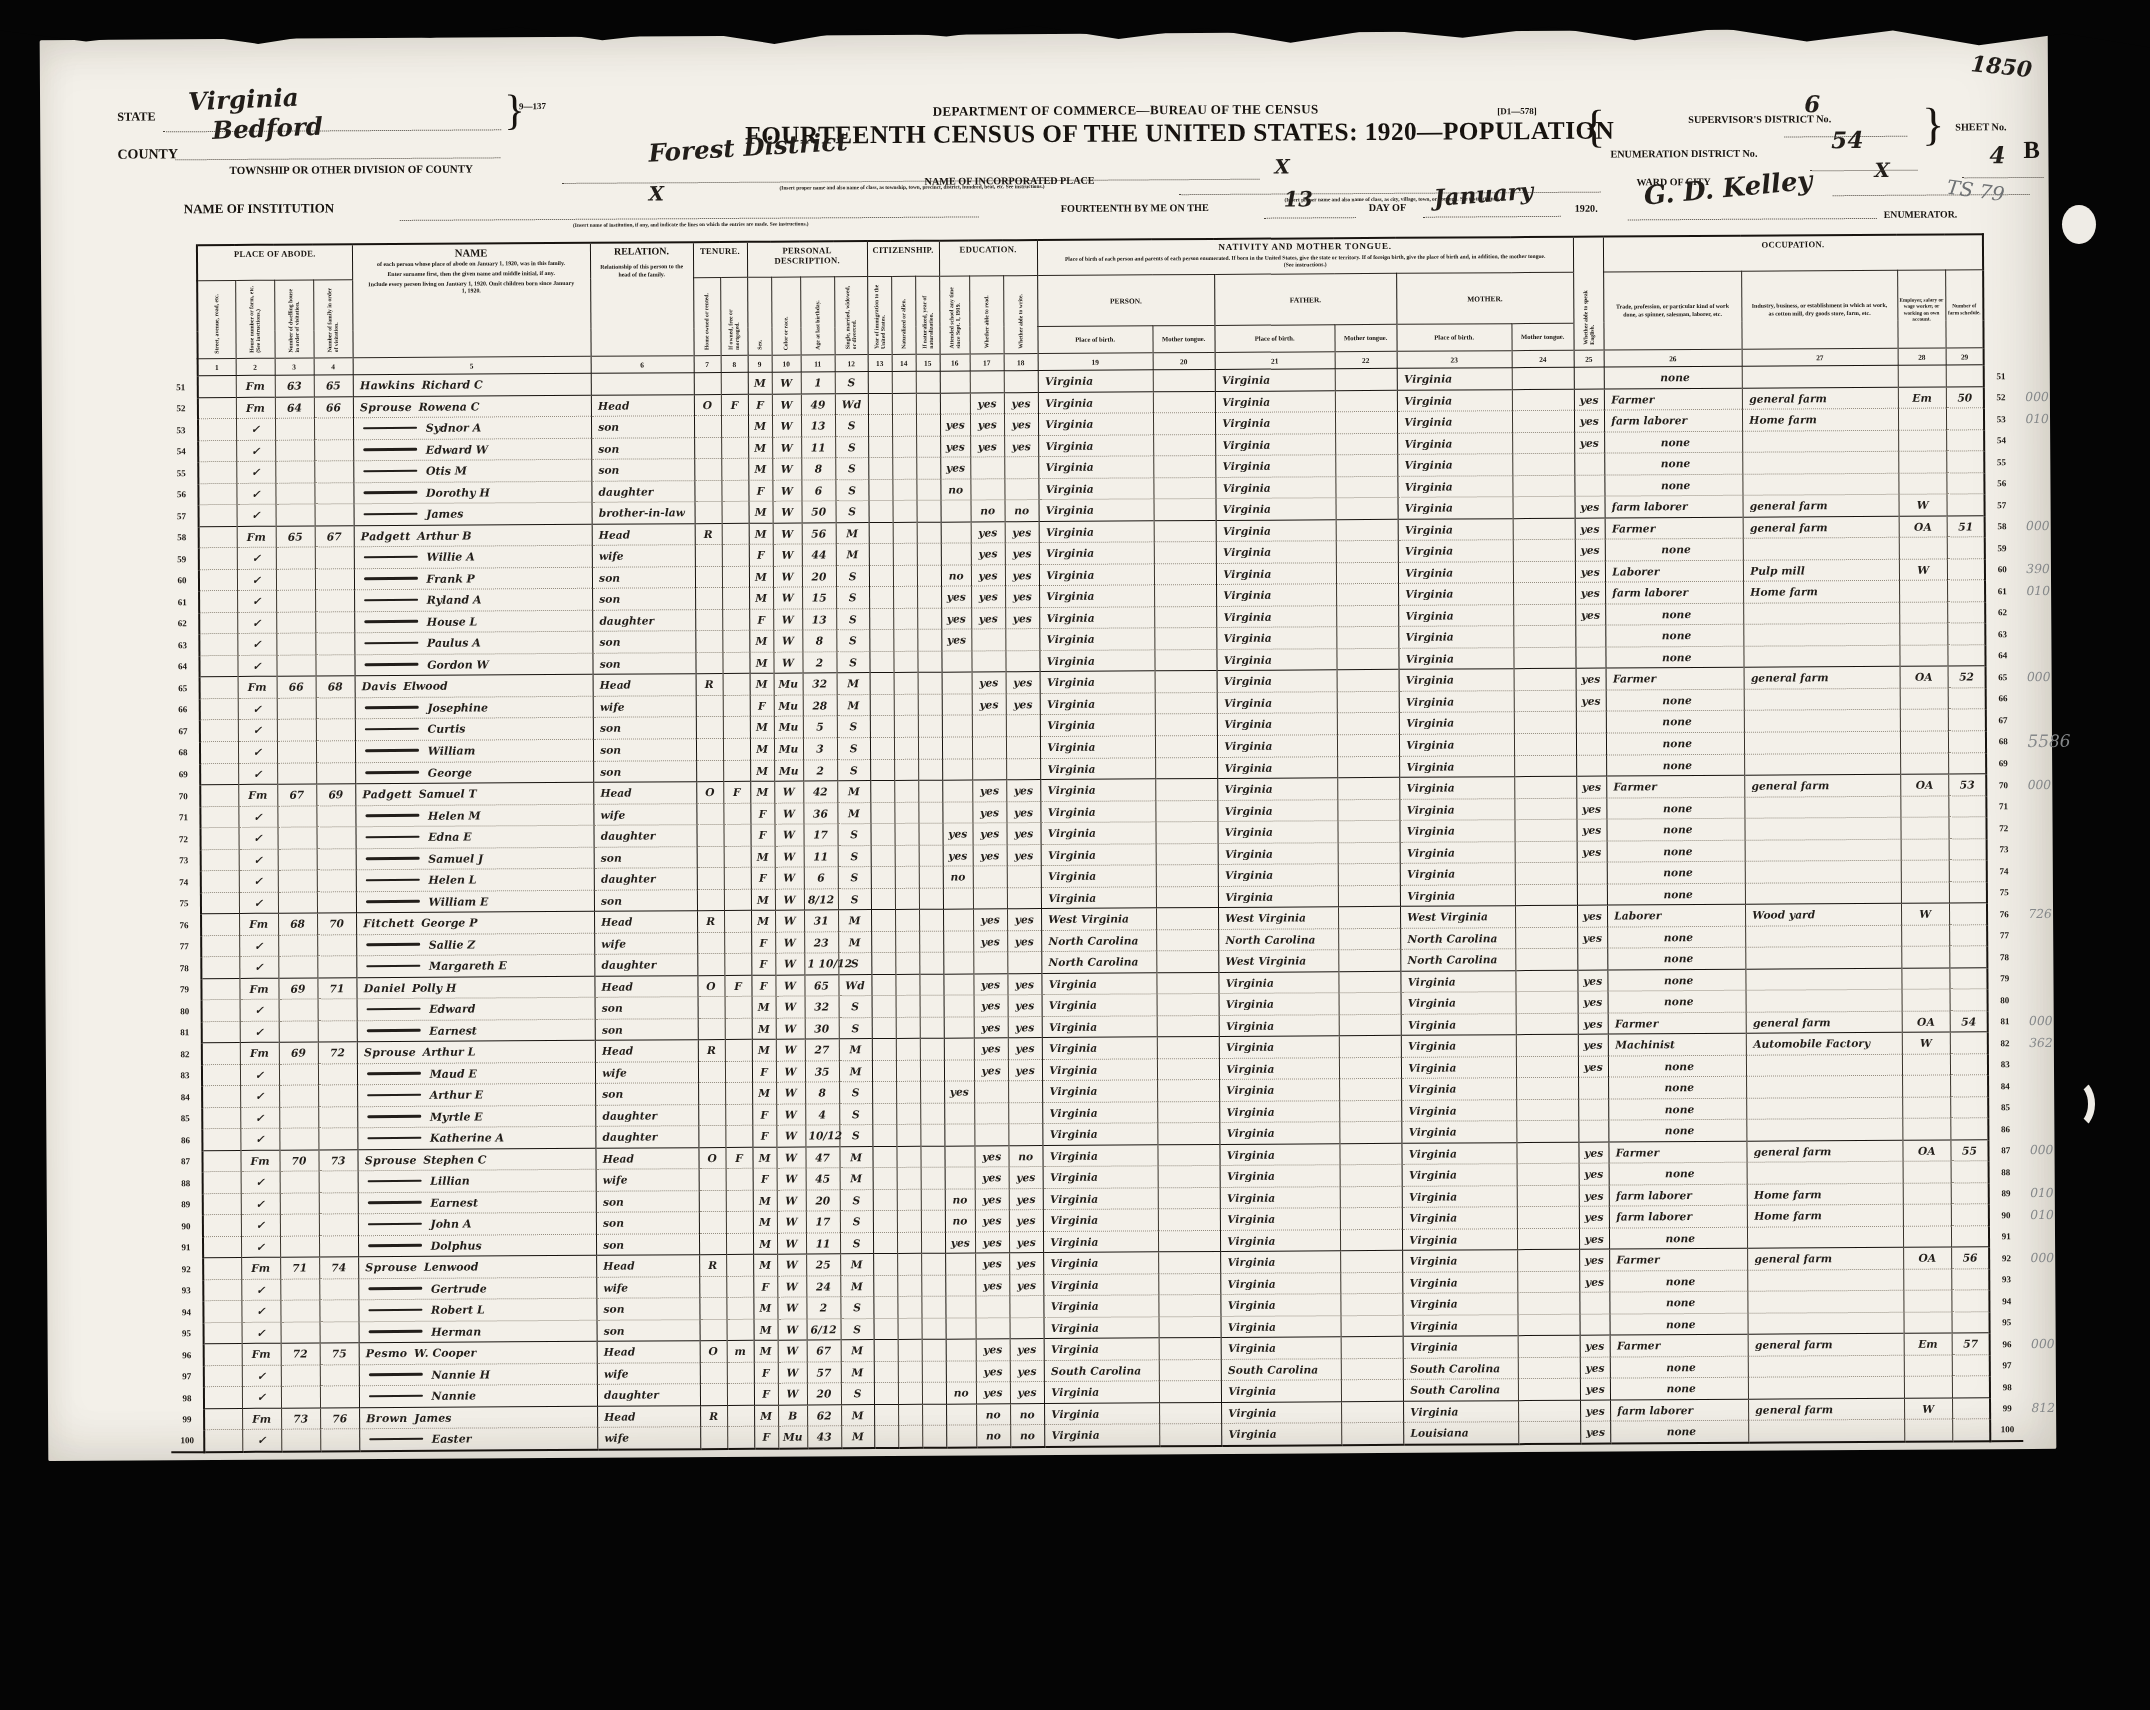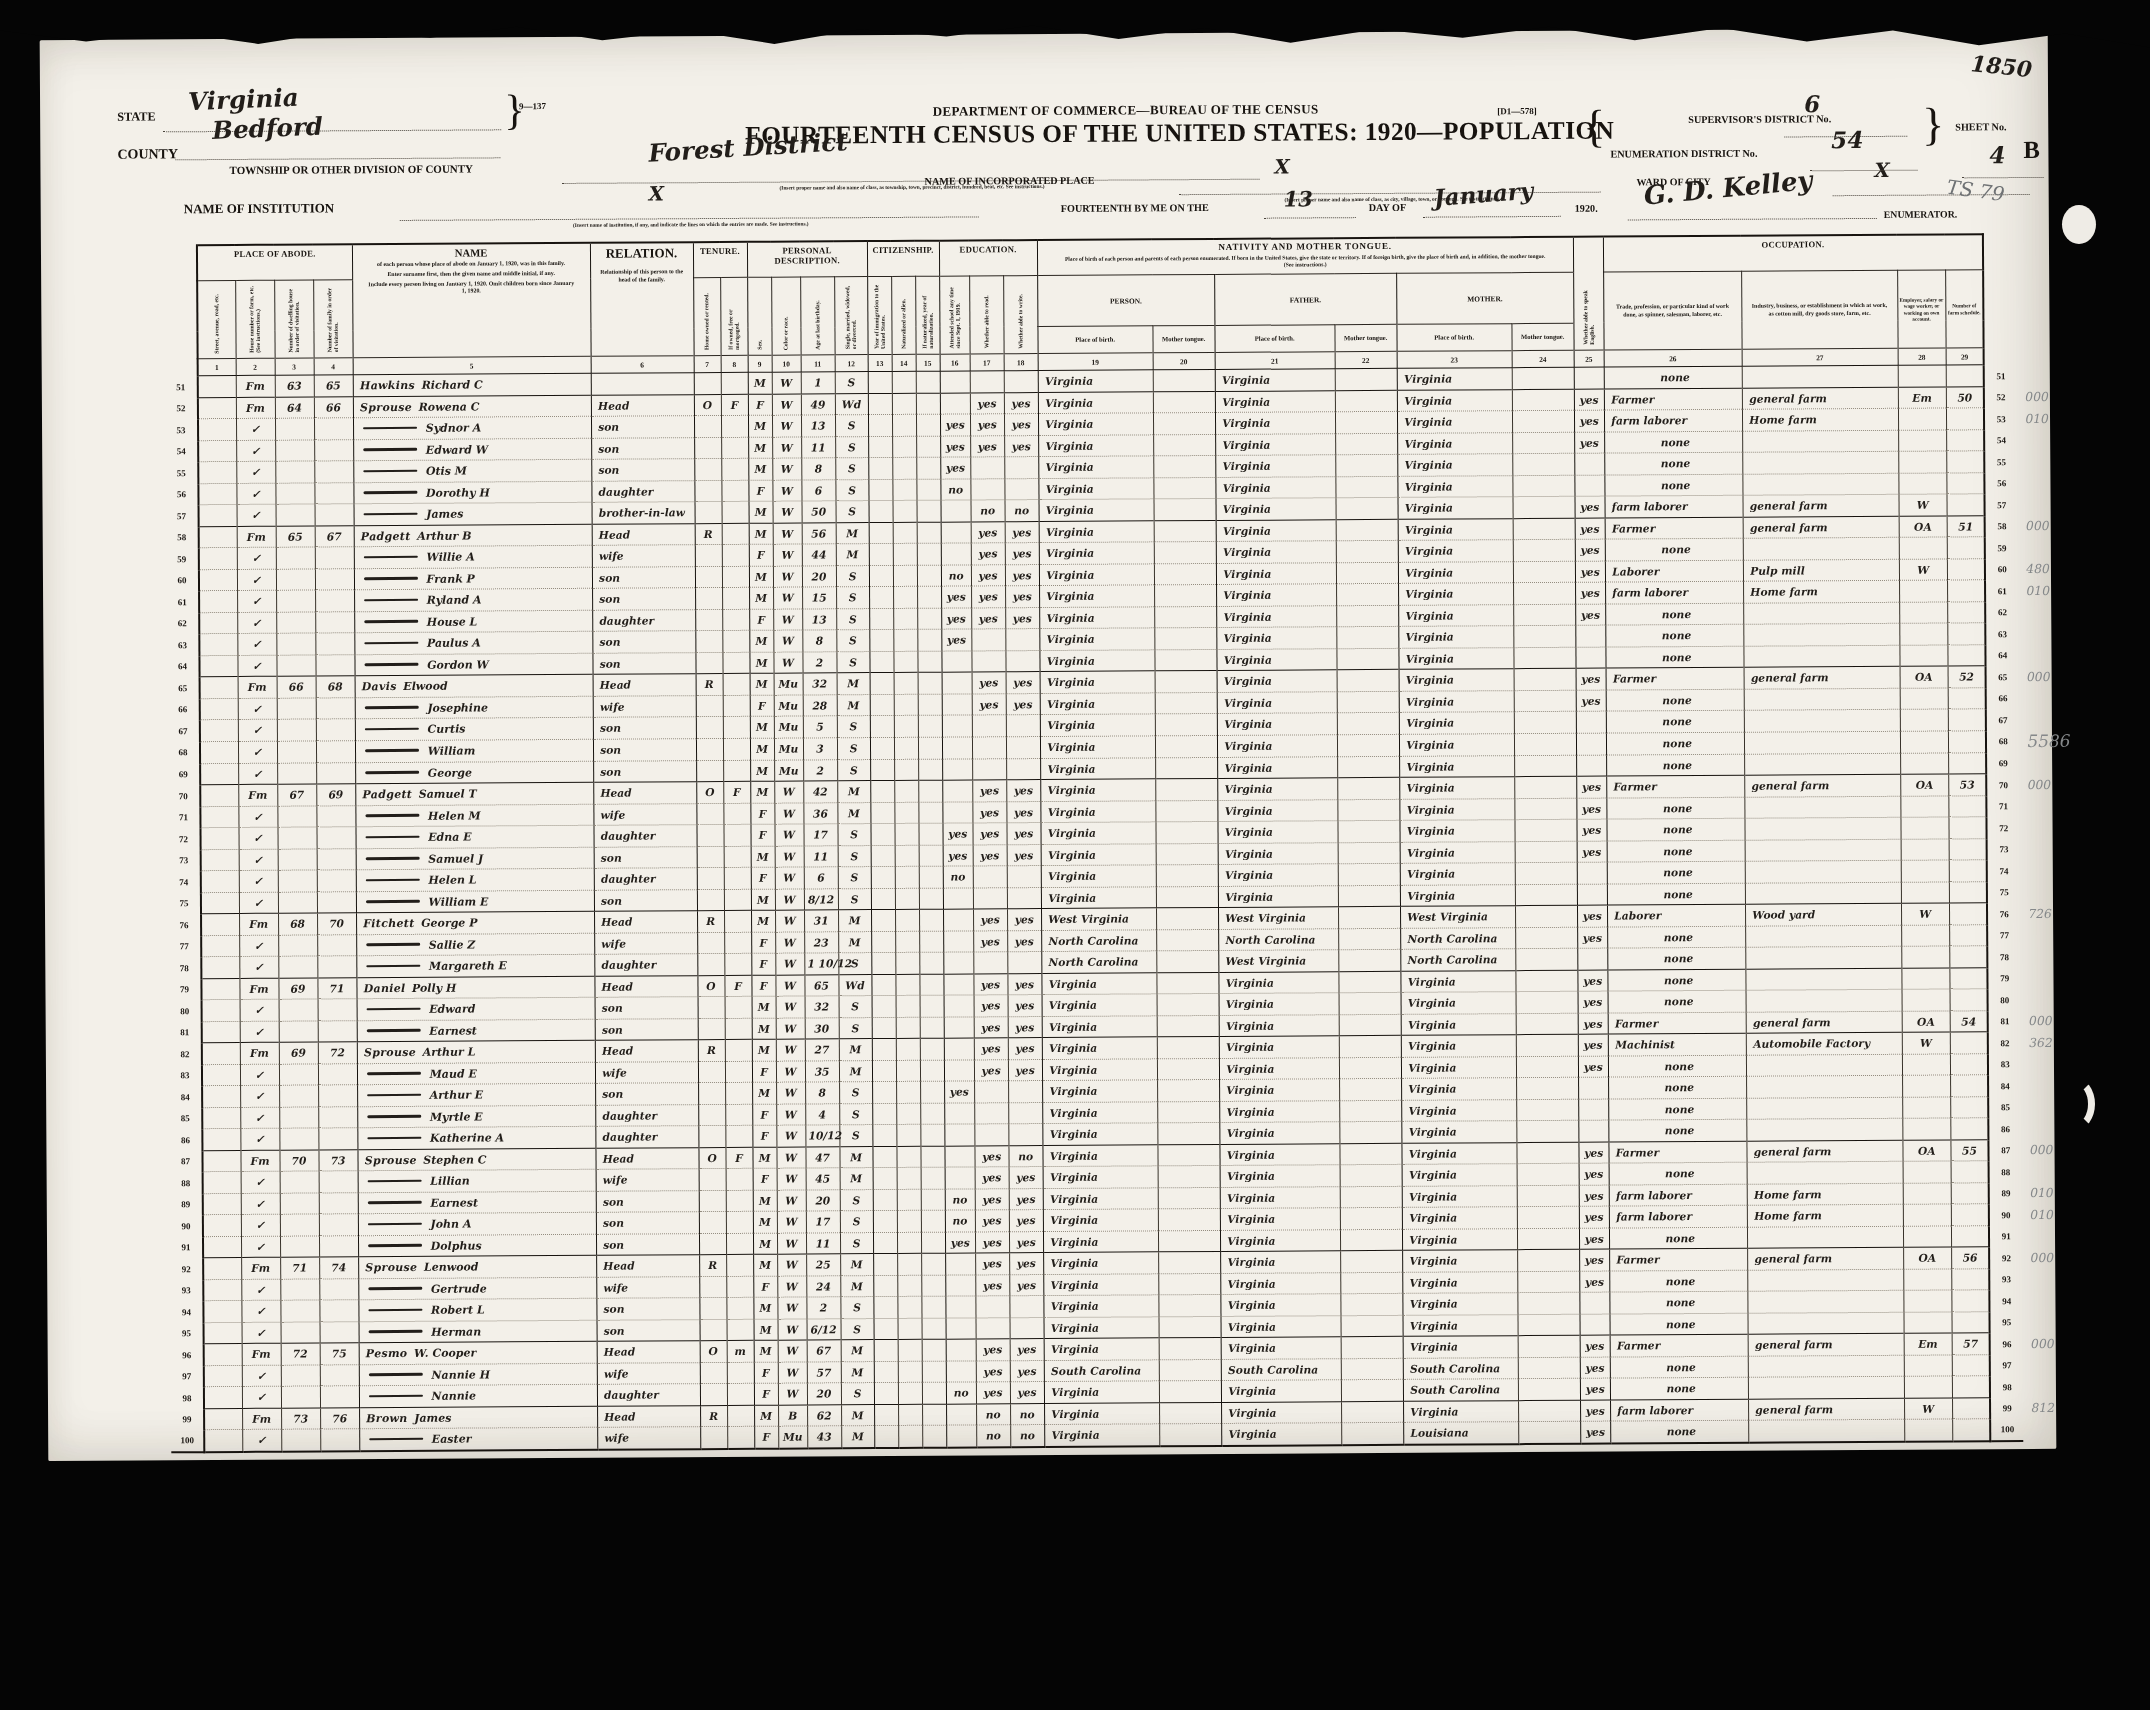--- a/index.html
+++ b/index.html
@@ -28,21 +28,21 @@
   th.r3{border-right:2px solid #17130f;}
   .hA th{border-top:2px solid #17130f;height:31px;vertical-align:top;}
   .hB th{height:48px;margin-top:28px;}
   .hC th{height:24.6px;}
   .hD th{height:14.8px;font-size:7.4px;border-bottom:1.8px solid #17130f;text-align:center;}
   th.gt{font-size:8.6px;letter-spacing:0.3px;text-align:center;padding-top:2.5px;}
   th.vl{vertical-align:bottom;text-align:center;}
   th.vl .v{display:inline-block;writing-mode:vertical-rl;transform:rotate(180deg);font-size:5.7px;line-height:1.12;max-height:69px;text-align:left;font-weight:700;}
   .nameH .t1{font-size:10.7px;margin-top:0.8px;text-align:center;}
   .nameH .t2{font-size:5.9px;font-weight:700;margin:2.5px 13px 0;text-align:center;line-height:1.25;}
-  .relH .t1{font-size:13px;text-align:center;margin-top:1.6px;}
+  .relH .t1{font-size:10px;text-align:center;margin-top:1.6px;}
   .relH .t2{font-size:5.9px;margin:6.6px 6.6px 0;text-align:center;line-height:1.3;}
   .natH .t1{font-size:9px;letter-spacing:0.8px;text-align:center;margin-top:1.6px;}
   .natH .t2{font-size:5.6px;margin:2.5px 24.6px 0;text-align:center;line-height:1.3;}
   th.grp2{font-size:7.4px;text-align:center;}
   th.pobH{font-size:6.6px;text-align:center;}
   th.smallH{font-size:5.9px;text-align:center;line-height:1.3;padding:1.6px 6.6px;vertical-align:middle;}
   th.tinyH{font-size:5.2px;text-align:center;line-height:1.25;vertical-align:middle;padding:0.8px;}
   th.cn,td.cn{border:none;background:transparent;font-family:"Liberation Serif",serif;font-weight:700;font-size:9px;text-align:center;color:#1b1713;}
   th.cn.r2,td.cn.r2{border-right:2px solid #17130f;}
   td.dc{height:20.5px;font-family:"DejaVu Serif",serif;font-style:italic;font-weight:700;font-size:10.7px;color:#221e1a;
@@ -588,21 +588,21 @@
             <td class="dc lft">Virginia</td>
             <td class="dc r2"></td>
             <td class="dc lft">Virginia</td>
             <td class="dc r2"></td>
             <td class="dc r2">yes</td>
             <td class="dc lft">Laborer</td>
             <td class="dc lft">Pulp mill</td>
             <td class="dc">W</td>
             <td class="dc r3"></td>
             <td class="cn">60</td>
-            <td class="mgc">480</td>
+            <td class="mgc">390</td>
           </tr>
           <tr>
             <td class="cn r2">61</td>
             <td class="dc"></td>
             <td class="dc">✓</td>
             <td class="dc"></td>
             <td class="dc r2"></td>
             <td class="dc r2 lft"><span class="dash"></span><span class="giv">Ryland A</span></td>
             <td class="dc r2 lft">son</td>
             <td class="dc"></td>

